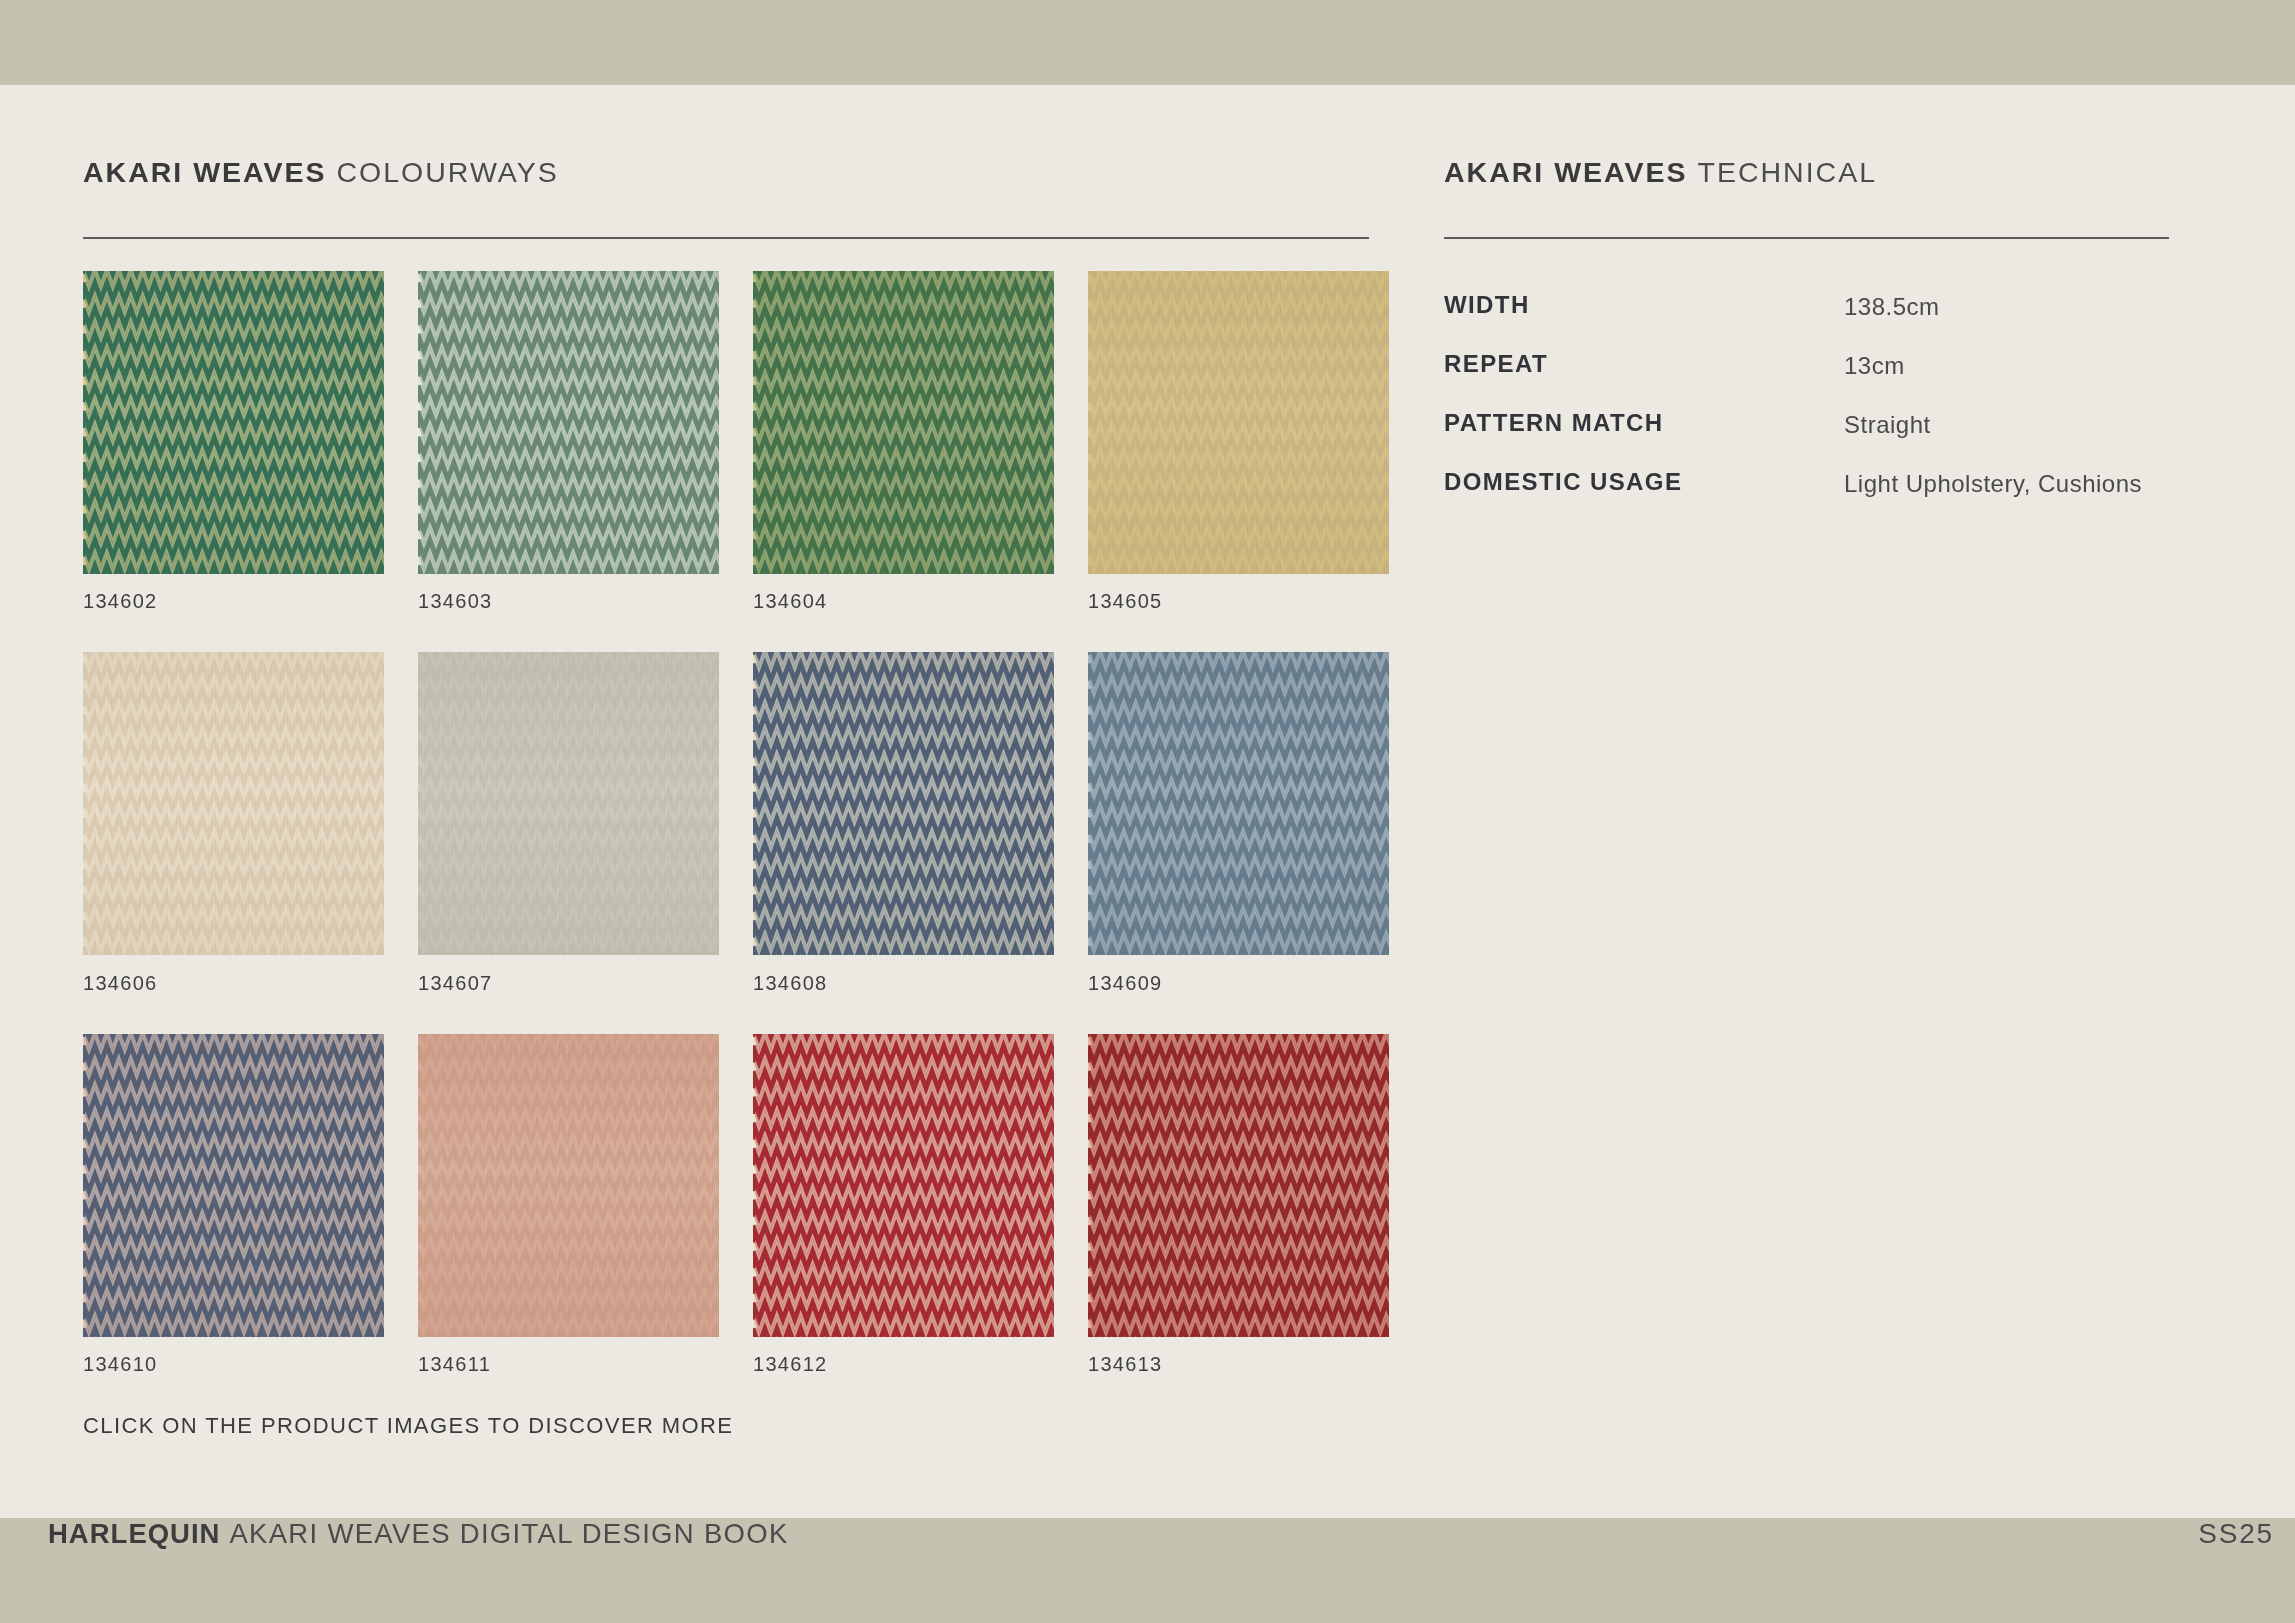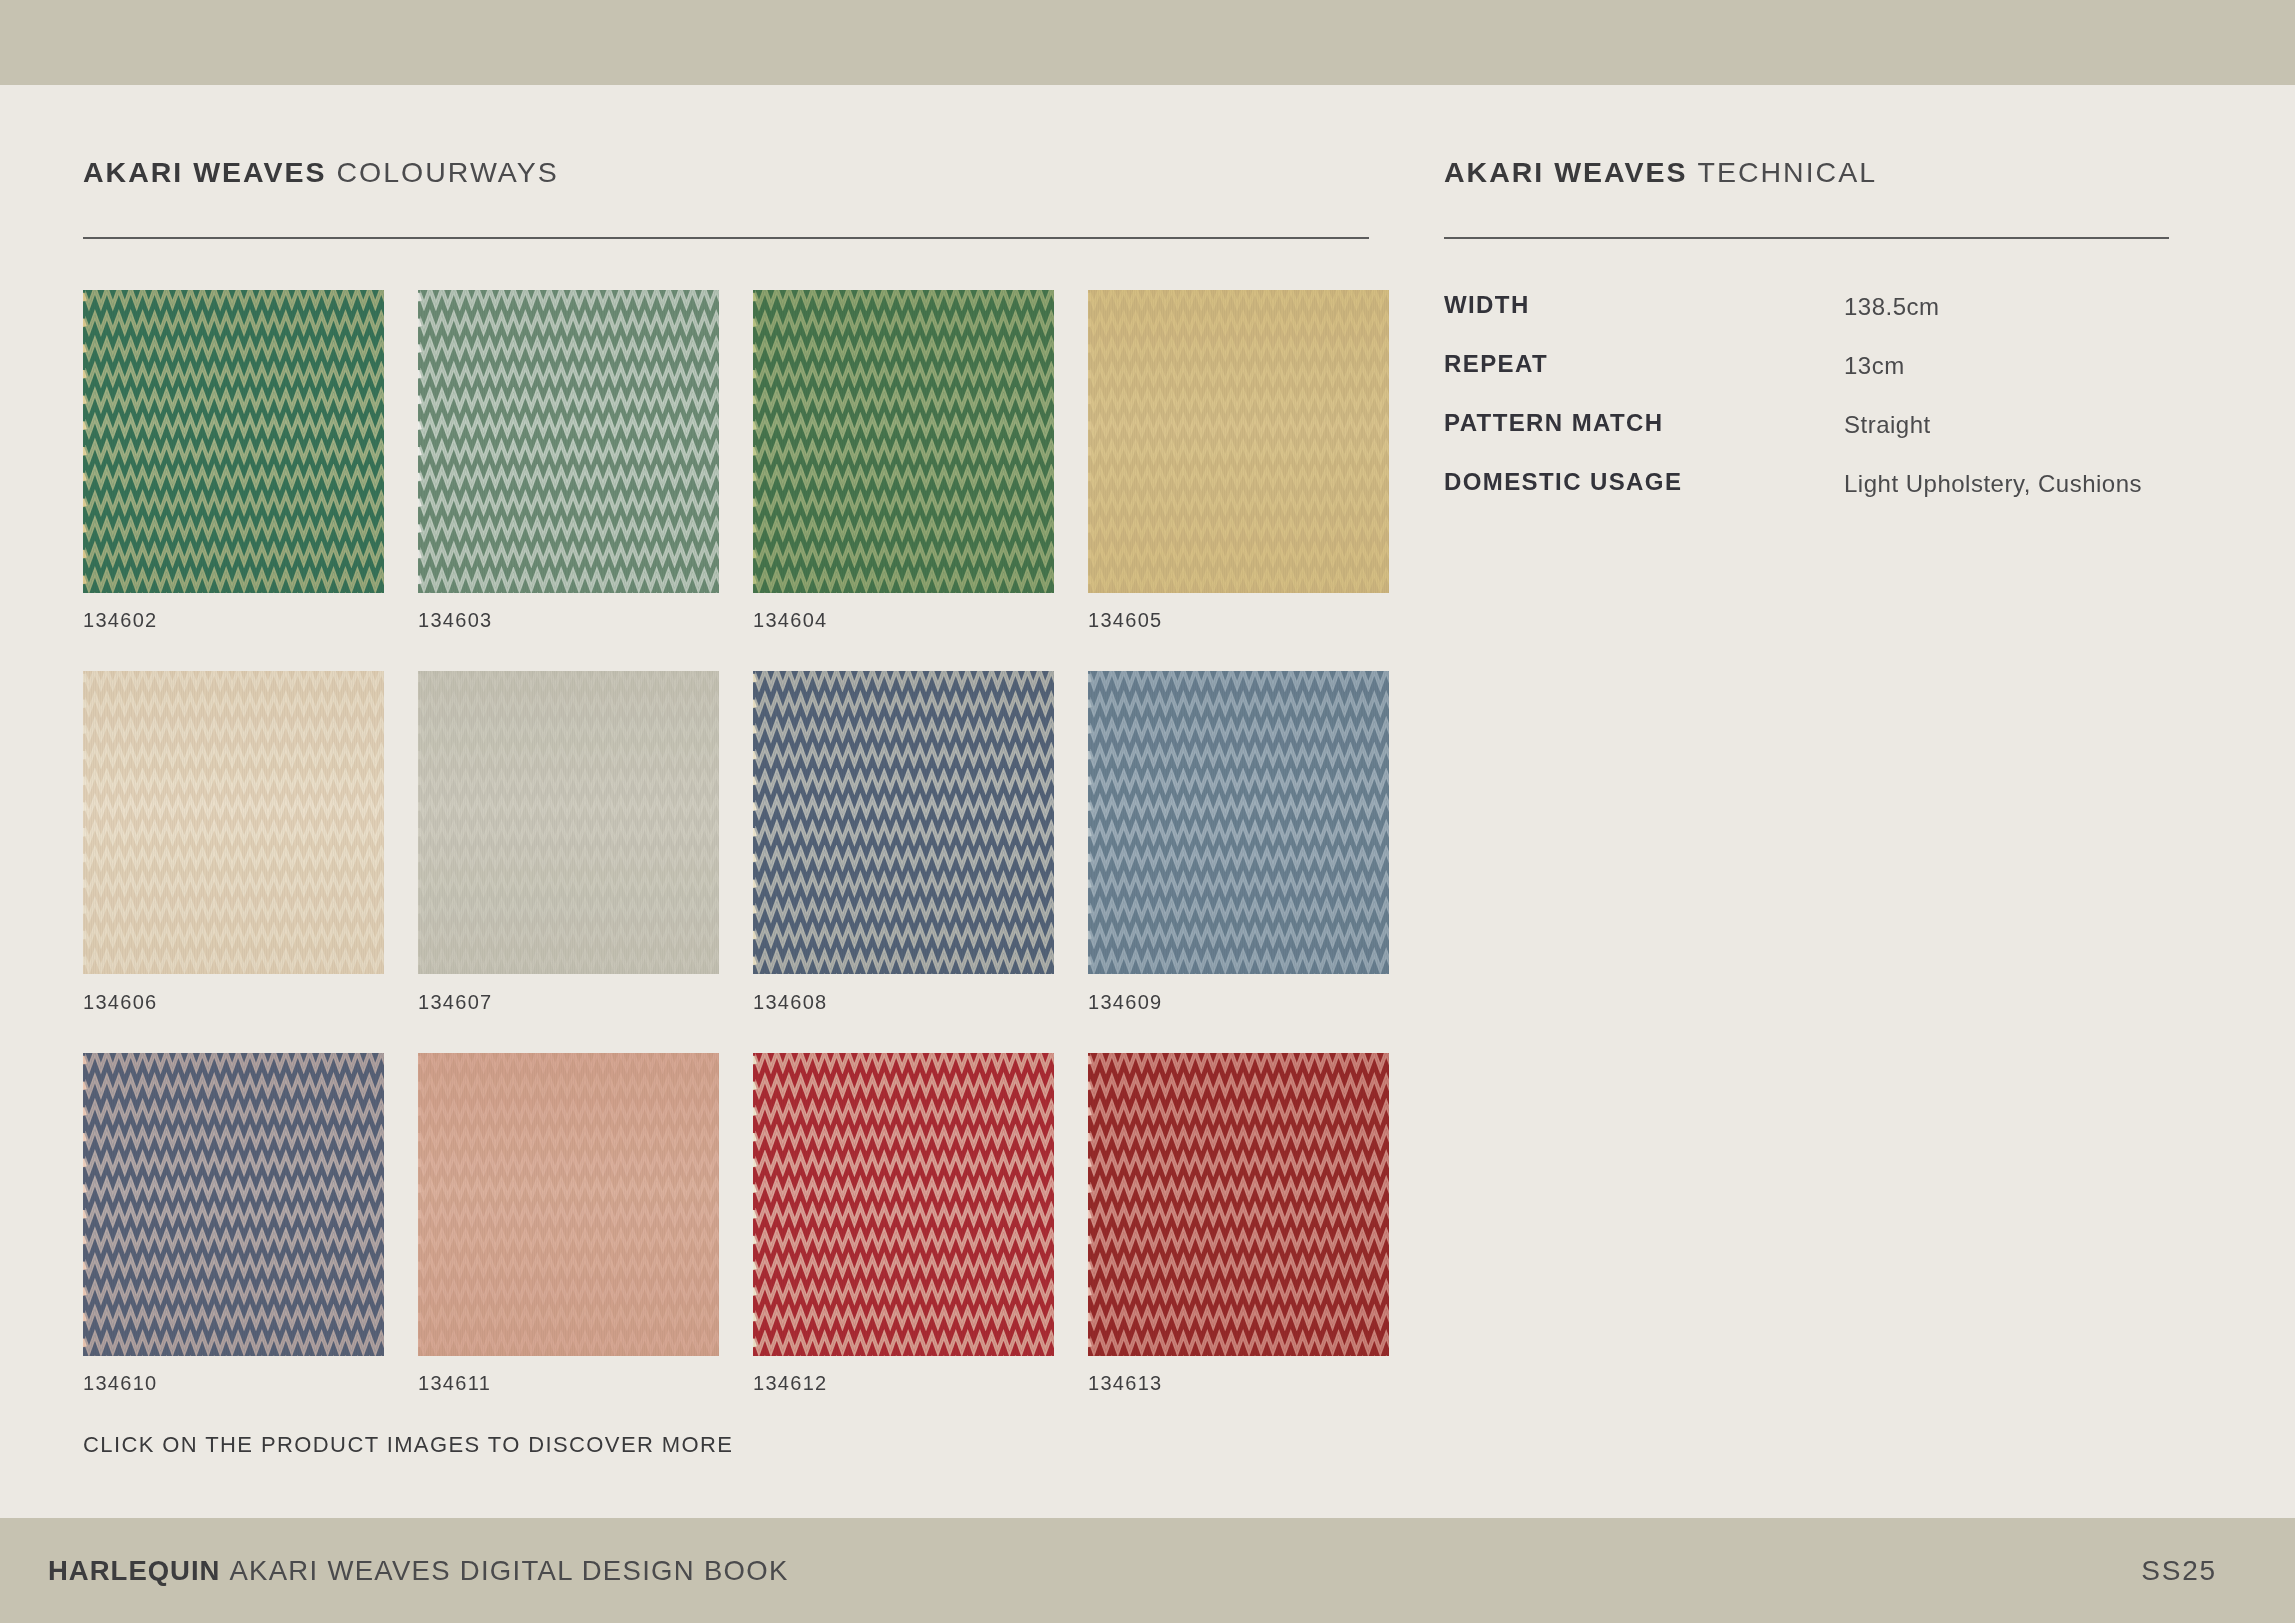--- a/index.html
+++ b/index.html
@@ -28,23 +28,22 @@
     height: 85px;
     background: #c6c2b1;
   }
   .band-bottom {
     position: absolute;
     bottom: 0; left: 0;
     width: 2296px;
     height: 106px;
     background: #c6c2b1;
     display: flex;
-    align-items: center;
     justify-content: space-between;
-    padding: 0 79px 0 48px;
+    padding: 0 22px 0 48px;
   }
   .footer-left {
     font-size: 27.5px;
     letter-spacing: 1.3px;
     color: #3c3c3e;
     white-space: nowrap;
   }
   .footer-left .strong {
     font-weight: 700;
     letter-spacing: 1px;
@@ -86,21 +85,21 @@
   .rule {
     margin-top: 48px;
     height: 1.8px;
     background: #5c5c5c;
     width: 100%;
   }
   .col-right .rule { width: 100%; }
 
   
   .grid {
-    margin-top: 51px;
+    margin-top: 32px;
     display: grid;
     grid-template-columns: repeat(4, 301px);
     column-gap: 34px;
     row-gap: 39px;
   }
   .cell { width: 301px; }
 
   .swatch {
     width: 301px;
     height: 303px;

